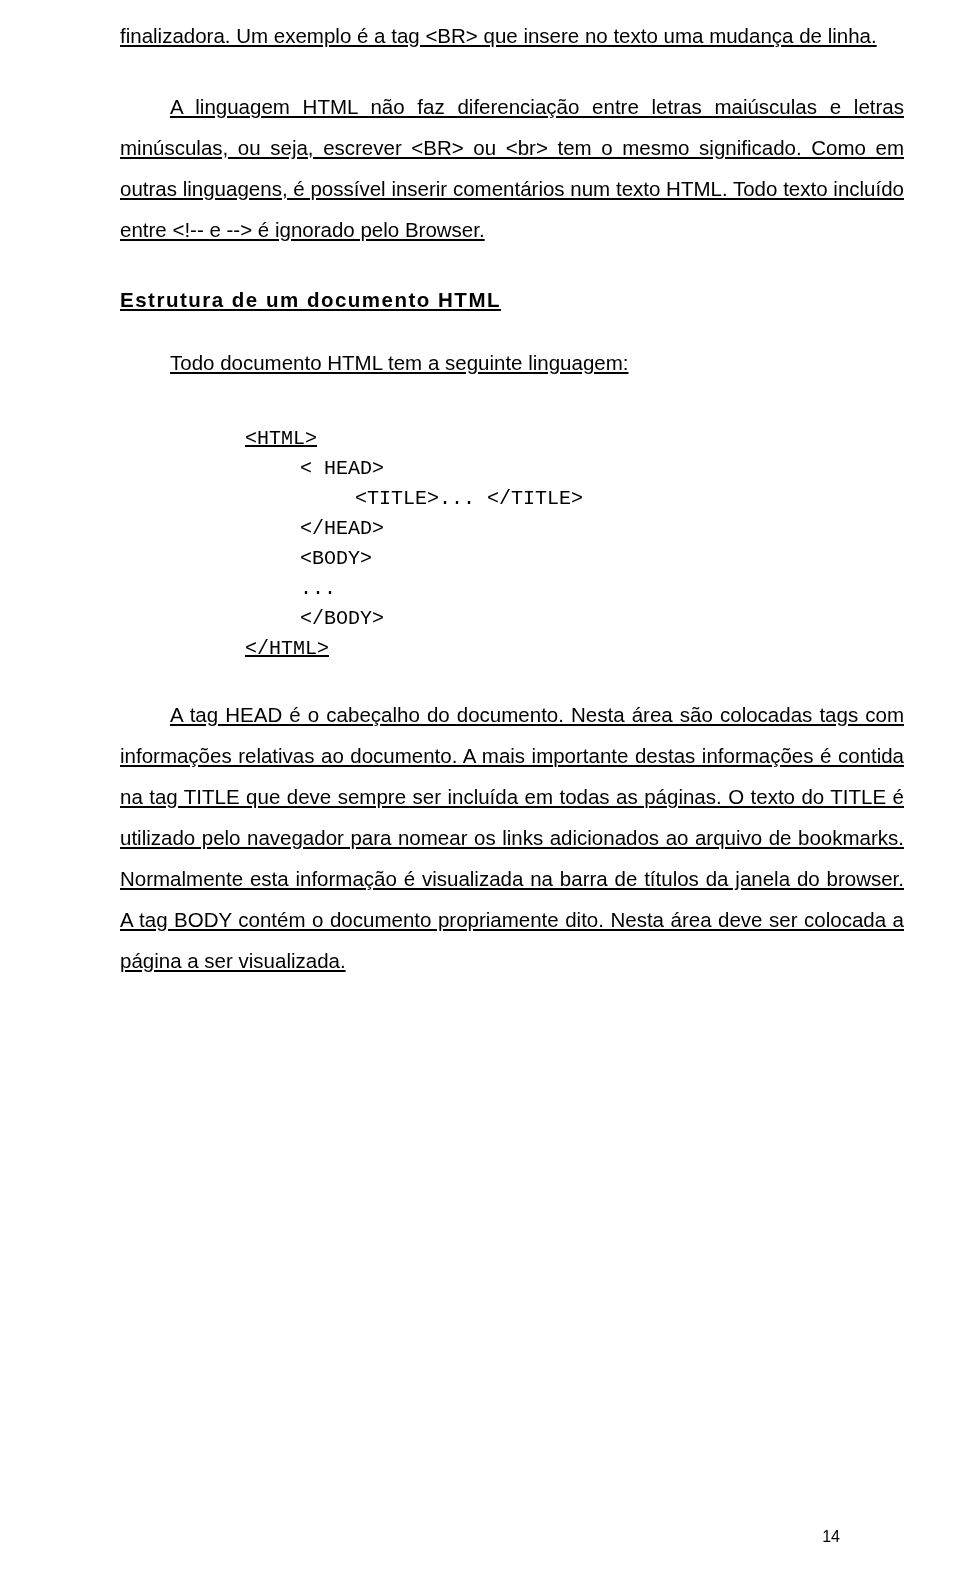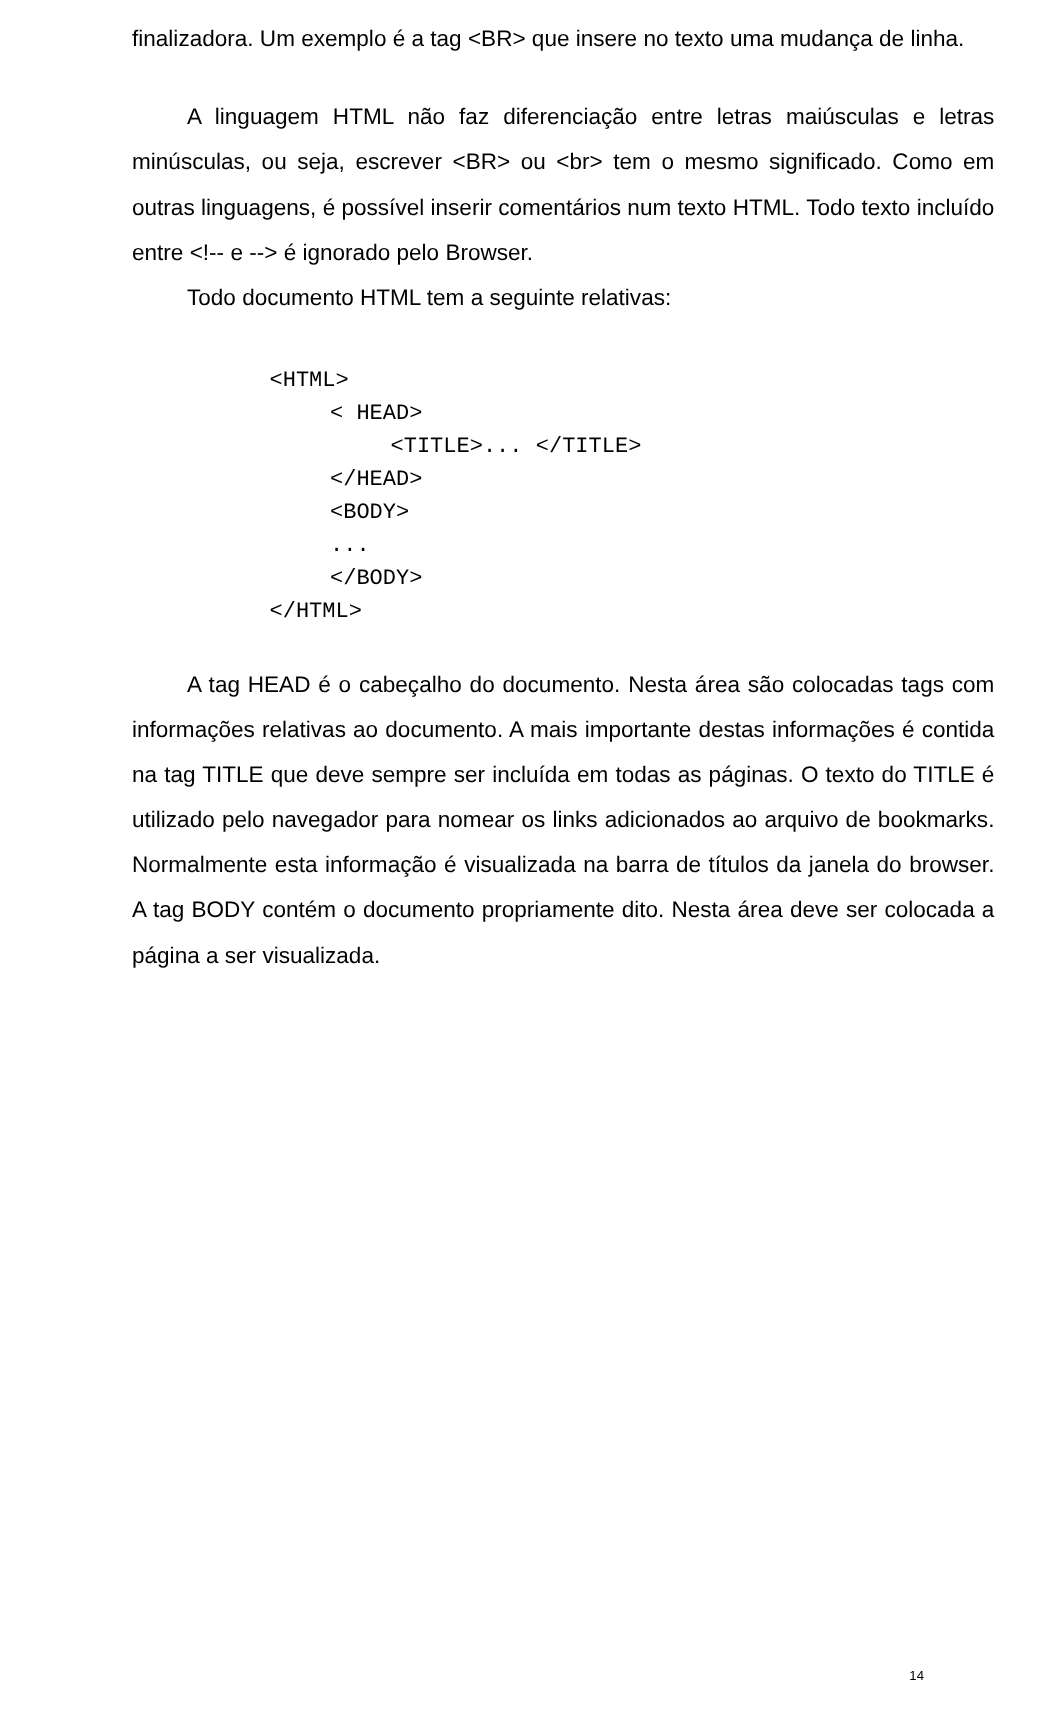--- a/index.html
+++ b/index.html
@@ -9,20 +9,21 @@
     font-family: Arial, Helvetica, sans-serif;
     color: #000;
     width: 960px;
   }
   .page {
     box-sizing: border-box;
     width: 960px;
     min-height: 1570px;
     padding: 15px 56px 40px 120px;
     position: relative;
+    text-decoration: underline;
   }
   .body-text {
     font-size: 20.5px;
     line-height: 2.0;
     text-align: justify;
   }
   .body-text.first-indent {
     text-indent: 50px;
   }
   .heading {
@@ -34,40 +35,41 @@
   }
   .code-block {
     font-family: "Courier New", Courier, monospace;
     font-size: 20px;
     line-height: 1.5;
     white-space: pre;
     margin: 41px 0 30px 125px;
   }
   .page-num {
     position: absolute;
-    bottom: 40px;
+    bottom: 24px;
     right: 120px;
-    font-size: 12px;
+    font-size: 16px;
   }
   .indent1 { padding-left: 55px; display:inline-block;}
   .indent2 { padding-left: 110px; display:inline-block;}
   .para-block { margin-bottom: 2px; }
   .para-gap { margin-top: 30px; }
 </style>
 </head>
 <body>
 
 <div class="page">
 
   <div class="body-text para-block">finalizadora. Um exemplo é a tag &lt;BR&gt; que insere no texto uma mudança de linha.</div>
 
   <div class="body-text first-indent para-gap">A linguagem HTML não faz diferenciação entre letras maiúsculas e letras minúsculas, ou seja, escrever &lt;BR&gt; ou &lt;br&gt; tem o mesmo significado. Como em outras linguagens, é possível inserir comentários num texto HTML. Todo texto incluído entre &lt;!-- e --&gt; é ignorado pelo Browser.</div>
 
+  <div class="heading">Estrutura de um documento HTML</div>
 
-  <div class="body-text first-indent">Todo documento HTML tem a seguinte relativas:</div>
+  <div class="body-text first-indent">Todo documento HTML tem a seguinte linguagem:</div>
 
   <div class="code-block"><span>&lt;HTML&gt;</span>
 <span class="indent1">&lt; HEAD&gt;</span>
 <span class="indent2">&lt;TITLE&gt;... &lt;/TITLE&gt;</span>
 <span class="indent1">&lt;/HEAD&gt;</span>
 <span class="indent1">&lt;BODY&gt;</span>
 <span class="indent1">...</span>
 <span class="indent1">&lt;/BODY&gt;</span>
 <span>&lt;/HTML&gt;</span></div>
 

